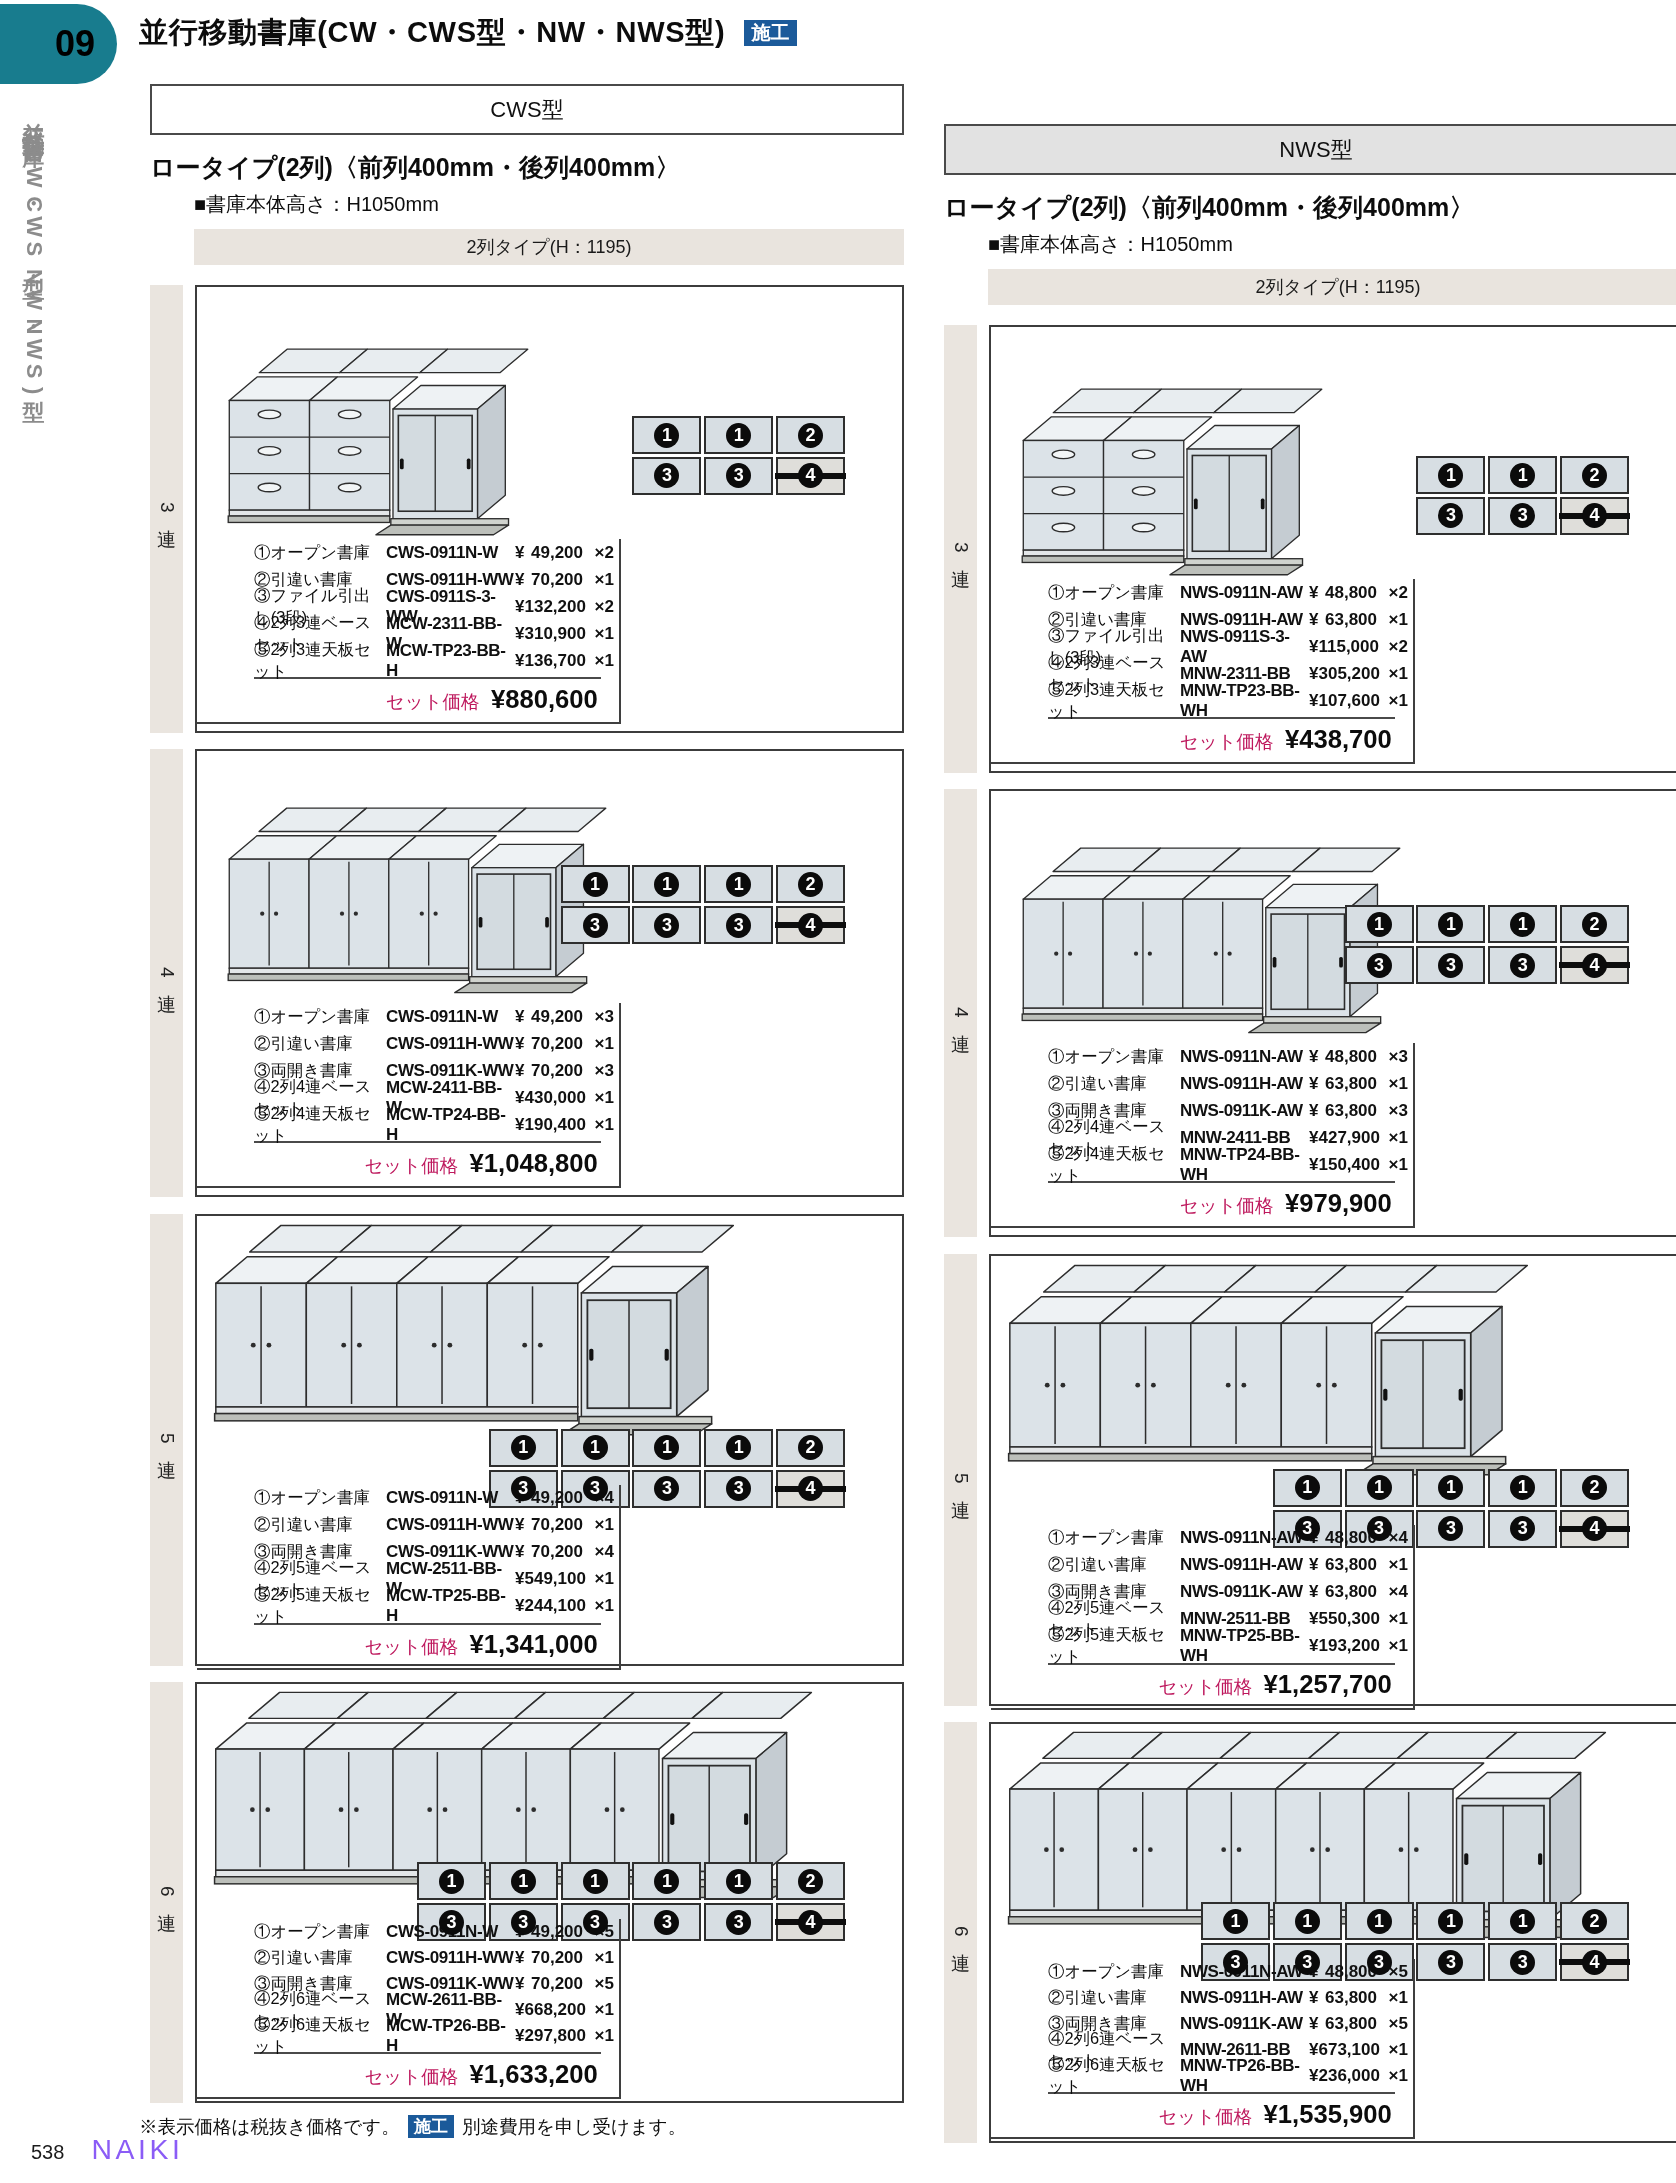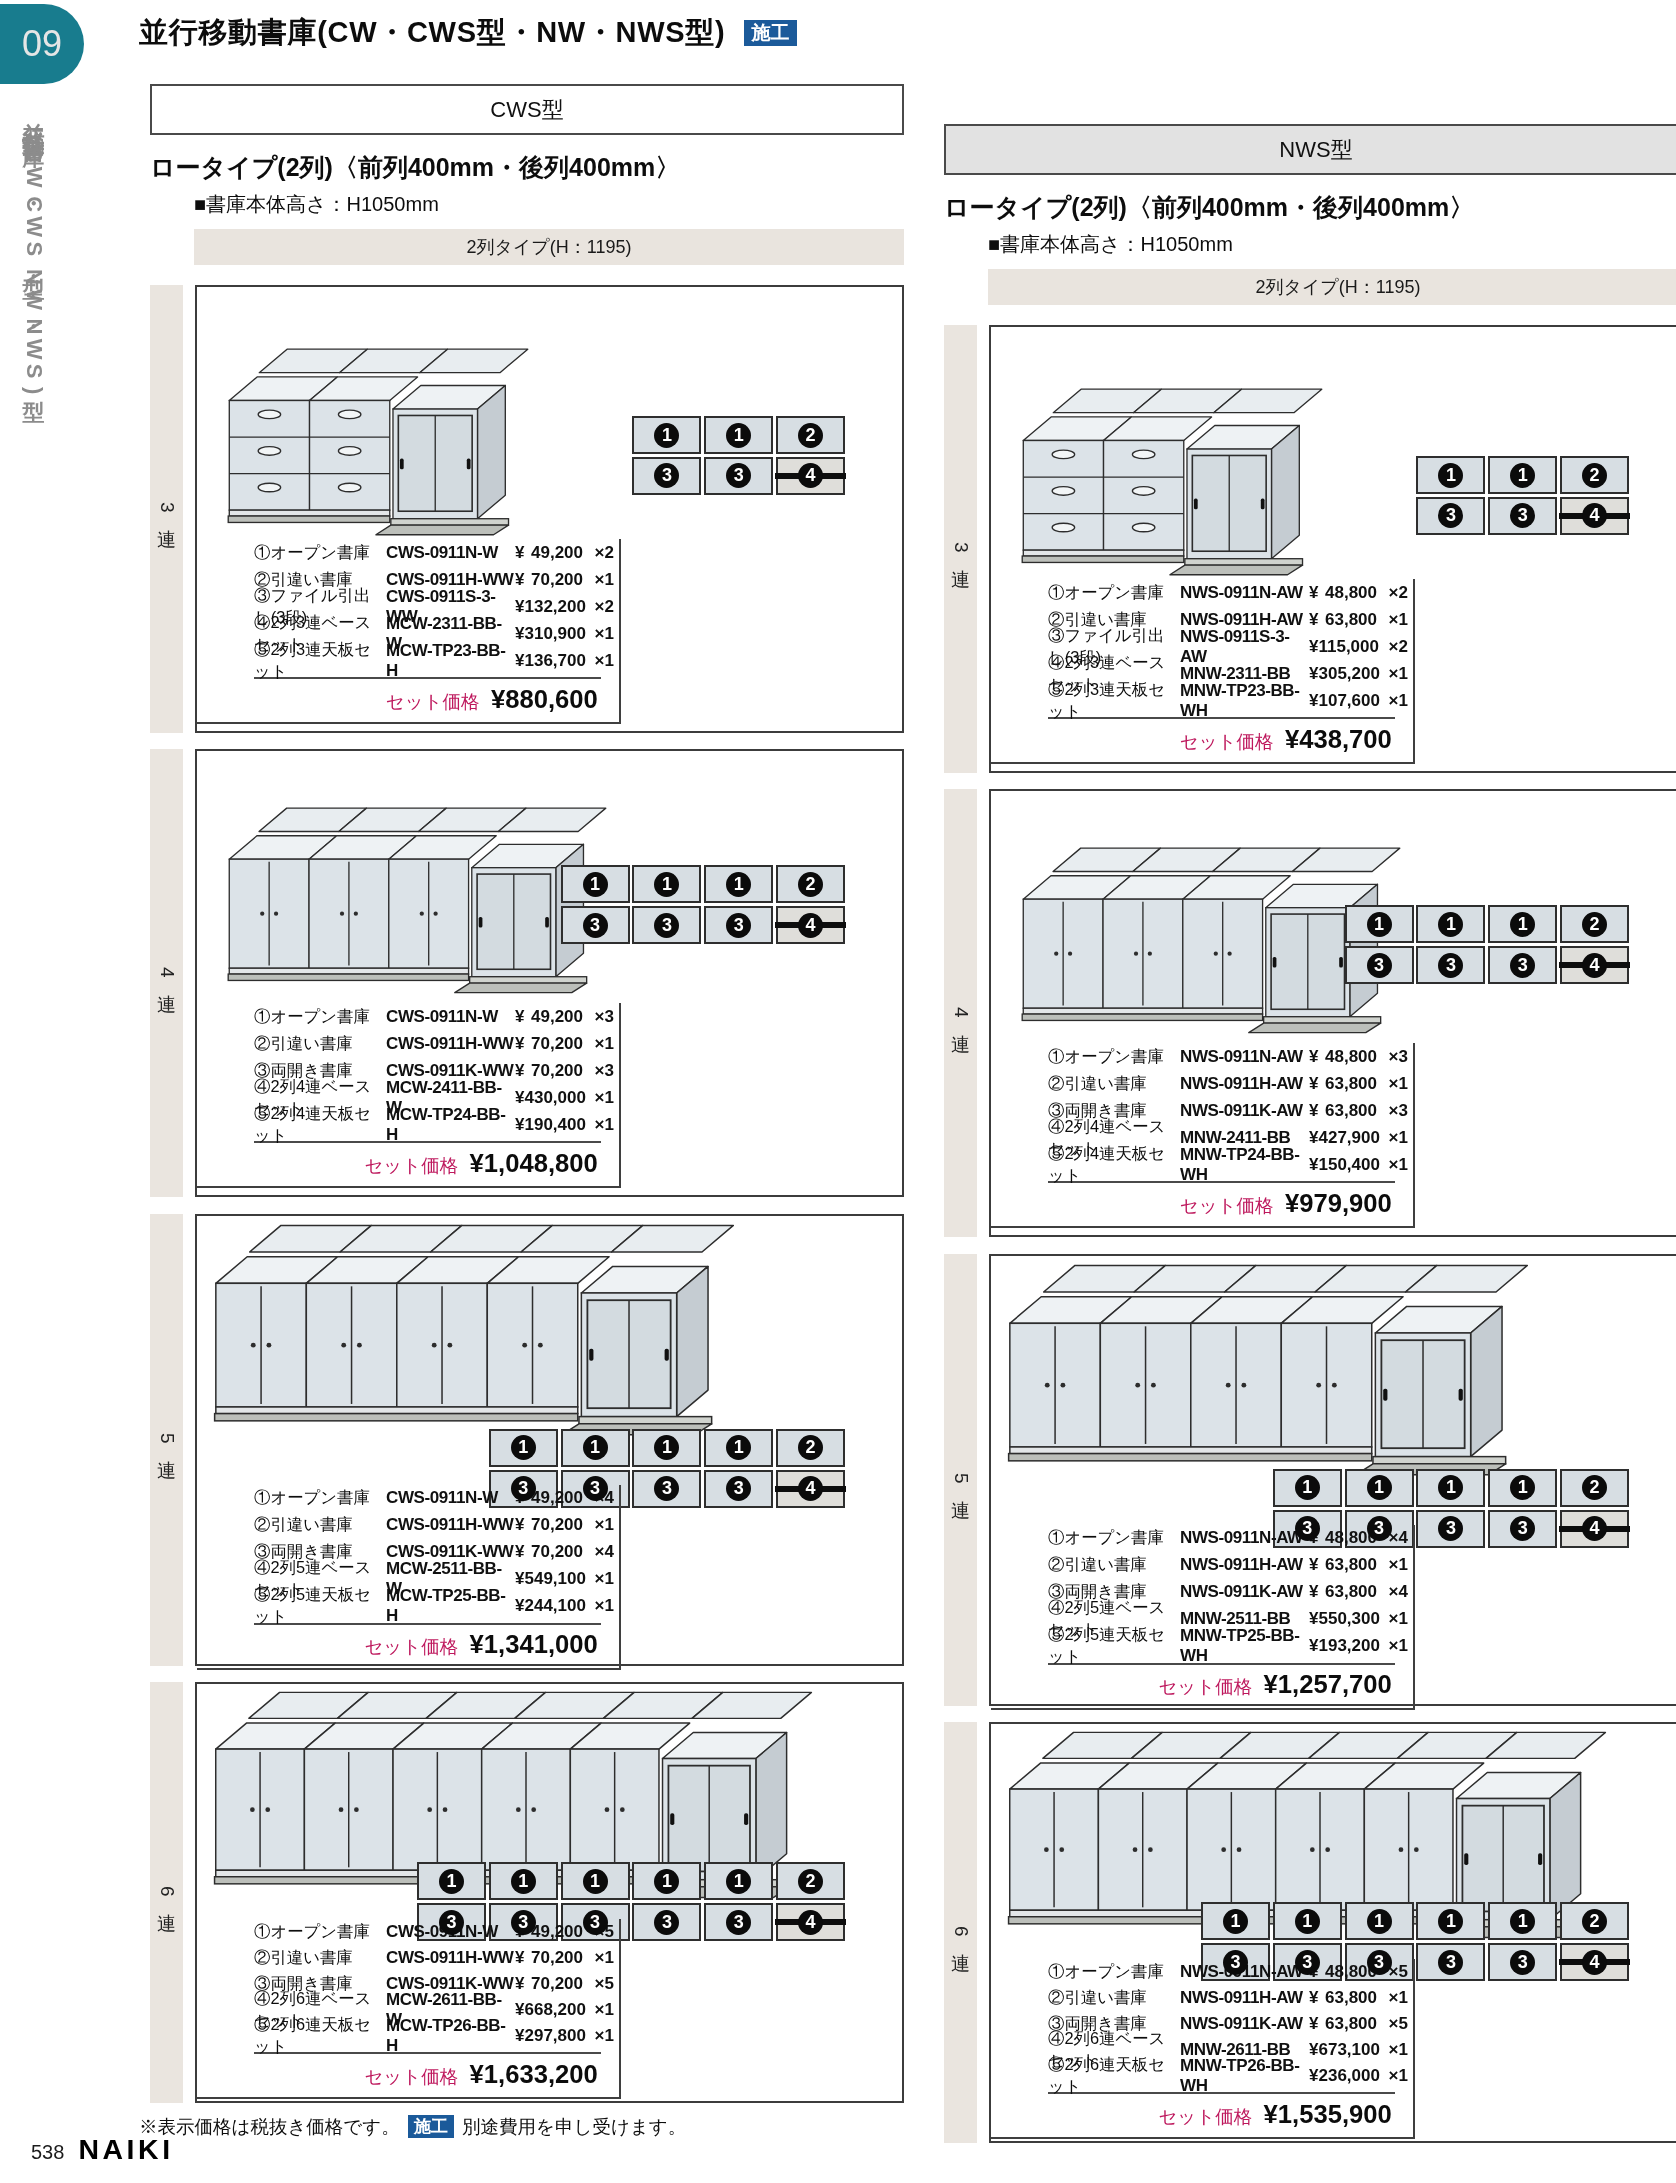--- a/index.html
+++ b/index.html
@@ -3,22 +3,22 @@
 <meta charset="utf-8">
 <style>
   html,body{margin:0;padding:0;}
   body{
     width:1676px;height:2183px;position:relative;background:#ffffff;
     font-family:"Liberation Sans", sans-serif;color:#111;overflow:hidden;
   }
   
   .corner{
     position:absolute;left:0;top:4.3px;width:84px;height:80px;
-    background:#187c8e;border-radius:0 40px 40px 0;color:#e5e5e5;
-    font-size:36px;font-weight:normal;display:flex;align-items:center;justify-content:center;
+    background:#187c8e;border-radius:0 40px 40px 0;color:#000000;
+    font-size:36px;font-weight:bold;display:flex;align-items:center;justify-content:center;padding-left:33px;
   }
   .title-row{position:absolute;left:139px;top:12.8px;display:flex;align-items:center;gap:19px;}
   .page-title{font-size:29px;font-weight:bold;color:#0c0c0c;letter-spacing:0.7px;}
   .seko{background:#1b5a9a;color:#fff;font-size:19px;font-weight:bold;padding:3.6px 7.1px;line-height:1;}
   .seko.small{font-size:17px;padding:2.8px 5.7px;}
   .side-caption{
     position:absolute;left:18.5px;top:105px;height:1067px;
     writing-mode:vertical-rl;text-orientation:mixed;
     color:#8c8c8c;font-size:22px;font-weight:bold;letter-spacing:4.3px;display:flex;gap:4.3px;
   }
@@ -88,21 +88,21 @@
   .prc{width:68px;display:flex;justify-content:space-between;font-size:17px;font-weight:bold;flex:none;}
   .qty{width:31px;text-align:right;font-size:17px;font-weight:bold;flex:none;}
   .lrule{margin-left:57px;width:347px;border-top:2.1px solid #4a4a4a;margin-top:2.8px;}
   .set-line{display:flex;justify-content:flex-end;align-items:baseline;gap:11.4px;margin:5.7px 21.3px 0 0;}
   .set-label{font-size:18.5px;color:#be185d;}
   .set-price{font-size:25.6px;font-weight:bold;color:#0c0c0c;}
   
   .footer-note{position:absolute;left:139px;top:2114px;display:flex;align-items:center;gap:8.5px;font-size:18.5px;color:#0d0d0d;}
   .page-footer{position:absolute;left:31px;top:2133px;display:flex;align-items:baseline;}
   .pnum{font-size:20px;color:#1c1c1c;}
-  .brand{font-size:28.4px;color:#000000;letter-spacing:3.6px;margin-left:14px;font-weight:bold;}
+  .brand{font-size:28.4px;color:#8b5cf6;letter-spacing:3.6px;margin-left:27px;font-weight:normal;}
 </style>
 </head>
 <body>
 
 <div class="corner">09</div>
 <div class="title-row">
   <span class="page-title">並行移動書庫(CW・CWS型・NW・NWS型)</span>
   <span class="seko">施工</span>
 </div>
 <div class="side-caption">

